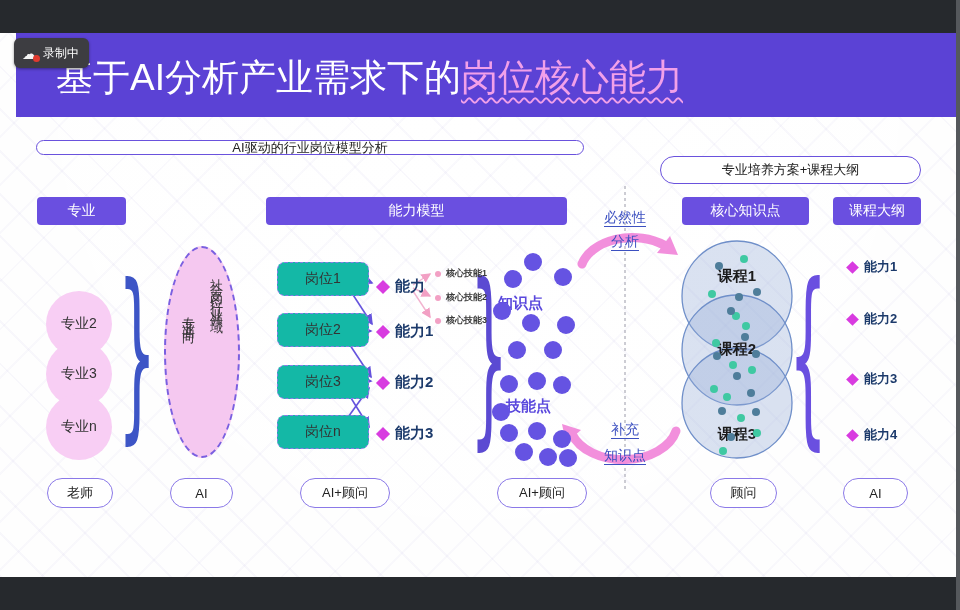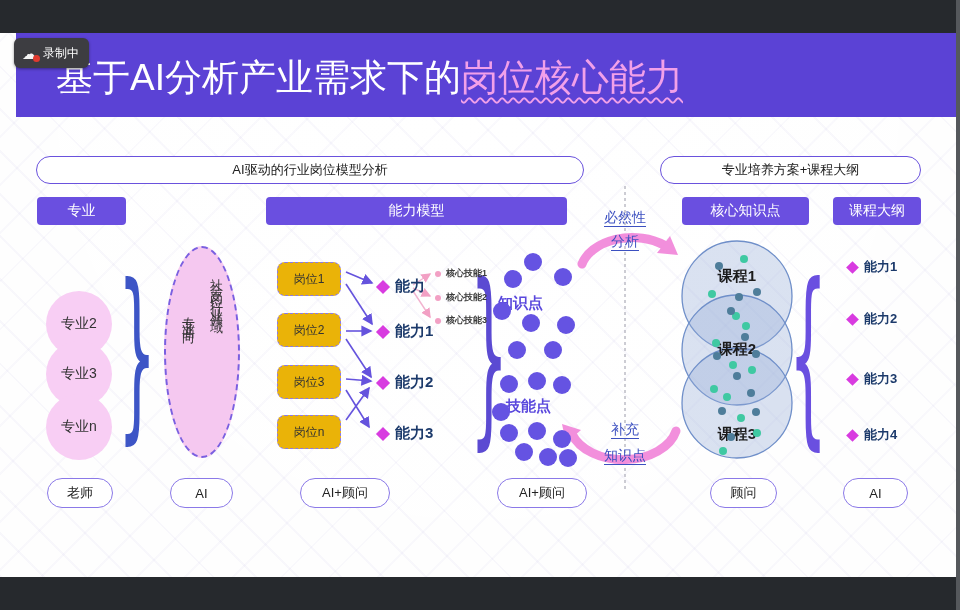--- a/index.html
+++ b/index.html
@@ -23,22 +23,22 @@
   .edge-right{position:absolute;right:0;top:0;width:4px;height:610px;background:#55585c;z-index:6;}
   .bar-top{position:absolute;left:0;top:0;width:960px;height:33px;background:#26292d;z-index:4;}
   .bar-bottom{position:absolute;left:0;top:577px;width:960px;height:33px;background:#26292d;z-index:4;}
   .el{position:absolute;z-index:3;}
   .pillbox{border:1.5px solid #6a52dd;border-radius:15px;background:#ffffff;display:flex;
     align-items:center;justify-content:center;font-size:13px;color:#222;}
   .pbtn{background:#6a4fe0;border-radius:4px;color:#fff;font-size:14px;display:flex;
     align-items:center;justify-content:center;}
   .major{width:66px;height:66px;border-radius:50%;background:#f8cef4;display:flex;align-items:center;
     justify-content:center;font-size:14px;color:#333;}
-  .jobbox{width:64px;height:34px;border:1.5px dashed #8b7ae8;border-radius:8px;background:#eab308;
-    display:flex;align-items:center;justify-content:center;font-size:12px;color:#333;}
+  .jobbox{width:92px;height:34px;border:1.5px dashed #8b7ae8;border-radius:8px;background:#14b8a6;
+    display:flex;align-items:center;justify-content:center;font-size:14px;color:#333;}
   .ab-row{display:flex;align-items:center;gap:7px;}
   .diamond{width:10px;height:10px;background:#d83be0;transform:rotate(45deg);flex:0 0 auto;}
   .diamond.sm{width:9px;height:9px;}
   .ab-txt{font-size:15px;font-weight:bold;color:#1c3a6b;white-space:nowrap;}
   .ab-txt.sm{font-size:13px;}
   .skill-row{display:flex;align-items:center;gap:5px;}
   .pink-dot{width:6px;height:6px;border-radius:50%;background:#f2a0c4;flex:0 0 auto;}
   .skill-txt{font-size:9px;font-weight:bold;color:#3a3a3a;white-space:nowrap;}
   .pt-label{font-size:15px;font-weight:bold;color:#5a48dd;white-space:nowrap;}
   .k-dot{position:absolute;width:18px;height:18px;border-radius:50%;background:#6553e2;z-index:3;}
@@ -107,21 +107,21 @@
         <path d="M562,424 L581,430 L566,443 Z" fill="#f28fdc"></path>
       </g>
 
       <g>
         <circle cx="737" cy="296" r="55" fill="rgba(148,173,214,0.35)" stroke="#6f8fc9" stroke-width="1.3"></circle>
         <circle cx="737" cy="350" r="55" fill="rgba(148,173,214,0.35)" stroke="#6f8fc9" stroke-width="1.3"></circle>
         <circle cx="737" cy="403" r="55" fill="rgba(148,173,214,0.35)" stroke="#6f8fc9" stroke-width="1.3"></circle>
       </g>
     </svg>
 
-    <div class="el pillbox" style="left:36px;top:123px;width:548px;height:28px;">
+    <div class="el pillbox" style="left:36px;top:107px;width:548px;height:15px;">
         <span>AI驱动的行业岗位模型分析</span>
       </div>
     <div class="el pillbox" style="left:660px;top:123px;width:261px;height:28px;">
         <span>专业培养方案+课程大纲</span>
       </div>
 
     <div class="el pbtn" style="left:37px;top:164px;width:89px;height:28px;">
         <span>专业</span>
       </div>
     <div class="el pbtn" style="left:266px;top:164px;width:301px;height:28px;">

